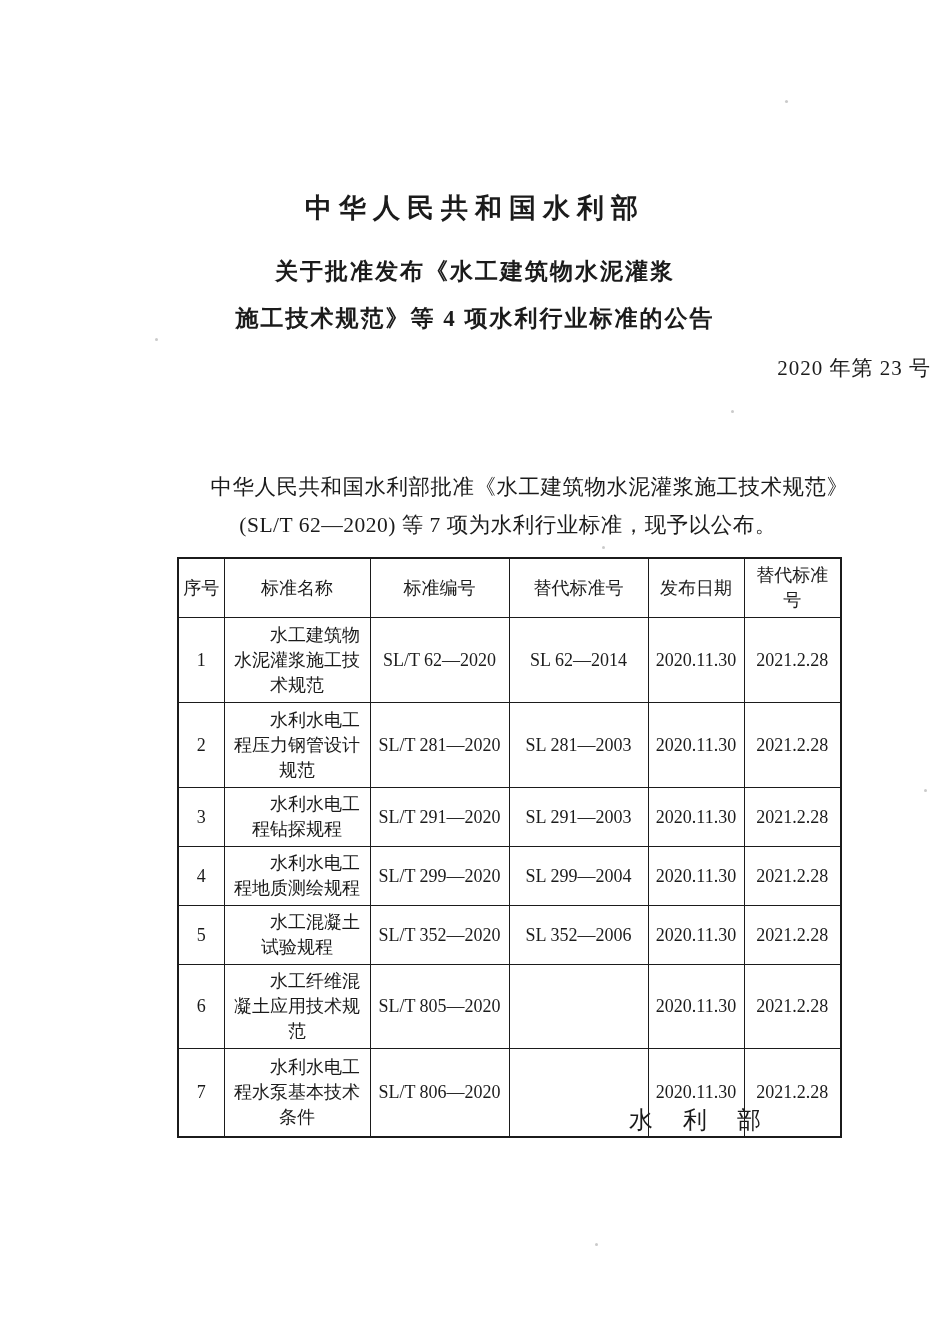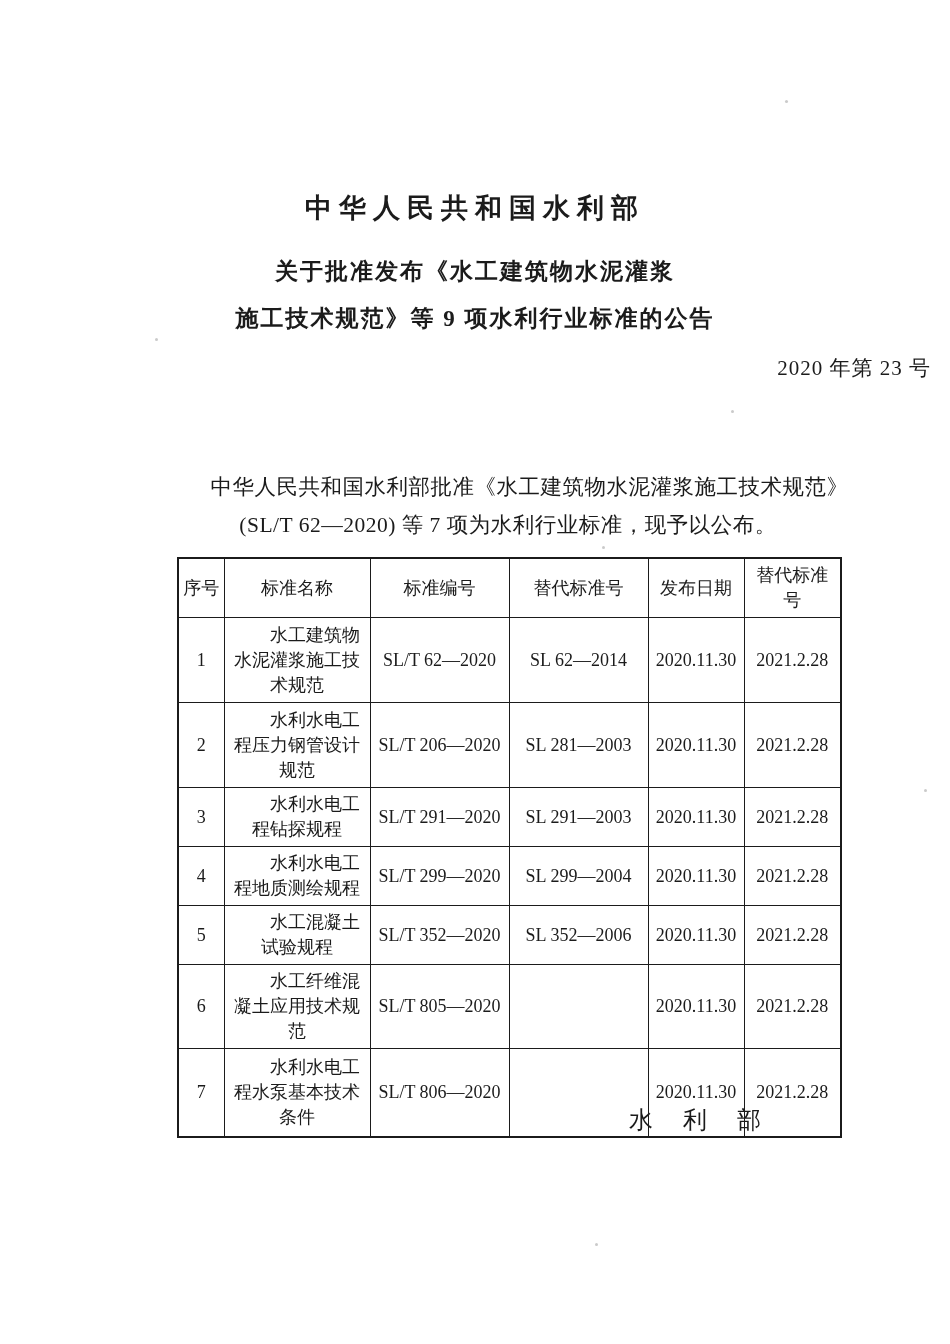--- a/index.html
+++ b/index.html
@@ -117,21 +117,21 @@
 </style>
 </head>
 <body>
 
 <div class="page">
 
   <div class="org-title">中华人民共和国水利部</div>
 
   <div class="doc-title">
     <div>关于批准发布《水工建筑物水泥灌浆</div>
-    <div>施工技术规范》等 9 项水利行业标准的公告</div>
+    <div>施工技术规范》等 4 项水利行业标准的公告</div>
   </div>
 
   <div class="doc-number">2020 年第 23 号</div>
 
   <p class="body-text">中华人民共和国水利部批准《水工建筑物水泥灌浆施工技术规范》(SL/T 62—2020) 等 7 项为水利行业标准，现予以公布。</p>
 
   <table class="standards">
     <colgroup>
       <col style="width:46px">
         <col style="width:146px">
@@ -155,21 +155,21 @@
         <td>1</td>
         <td class="cell-name">水工建筑物水泥灌浆施工技术规范</td>
         <td>SL/T 62—2020</td>
         <td>SL 62—2014</td>
         <td>2020.11.30</td>
         <td>2021.2.28</td>
       </tr>
       <tr class="h3">
         <td>2</td>
         <td class="cell-name">水利水电工程压力钢管设计规范</td>
-        <td>SL/T 206—2020</td>
+        <td>SL/T 281—2020</td>
         <td>SL 281—2003</td>
         <td>2020.11.30</td>
         <td>2021.2.28</td>
       </tr>
       <tr class="h2a">
         <td>3</td>
         <td class="cell-name">水利水电工程钻探规程</td>
         <td>SL/T 291—2020</td>
         <td>SL 291—2003</td>
         <td>2020.11.30</td>

